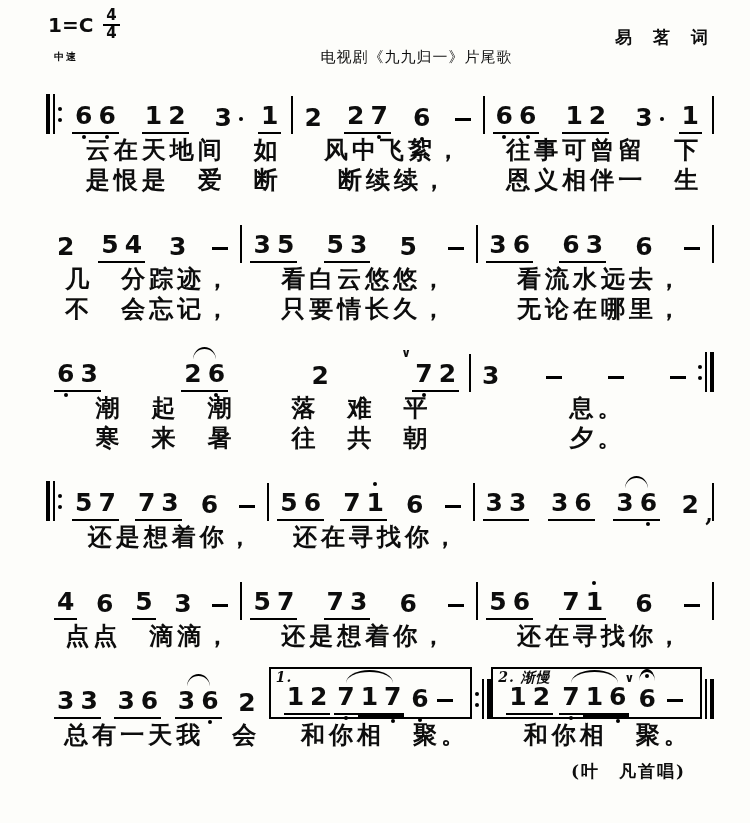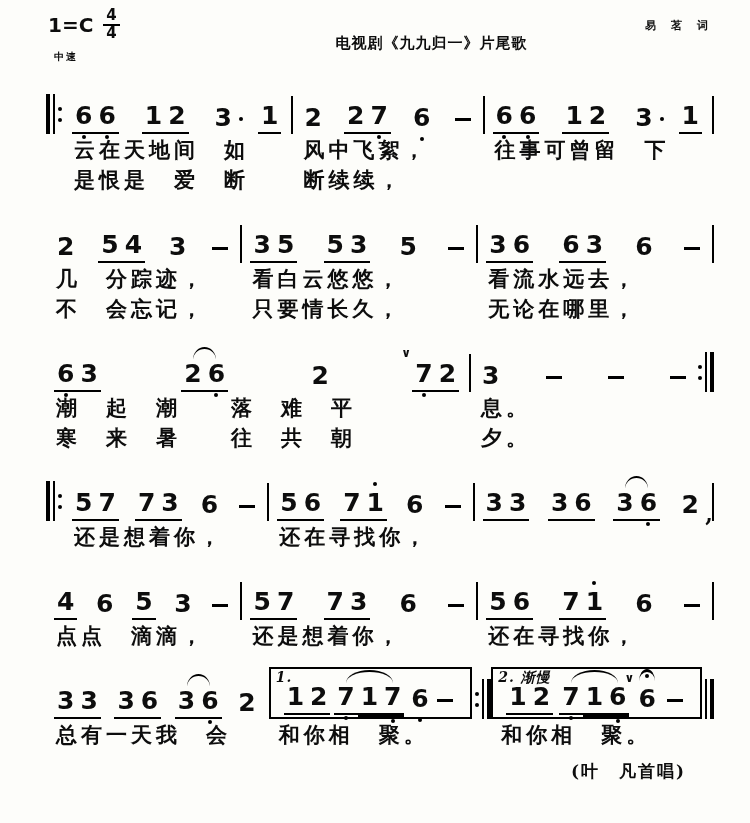--- a/index.html
+++ b/index.html
@@ -18,22 +18,22 @@
     letter-spacing:15px;
     padding-left:15px; 
     margin:6px 0 2px;
   }
   .header{display:flex;justify-content:space-between;align-items:flex-start;margin:2px 4px 10px 2px;height:62px;}
   .h-left{width:170px;}
   .key-row{display:flex;align-items:center;font-weight:700;font-size:20px;}
   .ts{display:inline-flex;flex-direction:column;align-items:center;margin-left:10px;font-size:15px;line-height:1.05;font-weight:700;}
   .ts .tsn{border-bottom:2px solid #000;padding:0 3px;}
   .tempo{font-size:10px;font-weight:700;margin:8px 0 0 6px;letter-spacing:2px;}
-  .h-center{font-size:15px;font-weight:700;margin-top:26px;letter-spacing:1px;}
-  .h-right{text-align:right;font-size:11px;font-weight:700;line-height:1.75;margin-top:8px;letter-spacing:2px;}
+  .h-center{font-size:15px;font-weight:400;margin-top:40px;letter-spacing:1px;}
+  .h-right{text-align:right;font-size:17px;font-weight:700;line-height:1.75;margin-top:15px;letter-spacing:2px;}
   
   .score{margin-top:4px;}
   .score-line{display:flex;align-items:flex-start;margin-bottom:15px;}
   .start-bar{height:54px;display:flex;align-items:flex-end;margin-right:2px;}
   .measure{display:flex;flex-direction:column;min-width:0;flex-basis:0;}
   .notes-area{display:flex;align-items:flex-end;height:54px;}
   .notes-row{position:relative;display:flex;flex:1;justify-content:space-between;align-items:flex-end;padding:0 10px 0 8px;}
   .group{display:flex;align-items:flex-end;}
   
   .note{position:relative;padding:0 3px 4px;}
@@ -56,21 +56,21 @@
   .bar-begin-repeat,.bar-end-repeat,.bar-final{display:flex;gap:3px;align-items:center;height:40px;}
   .bl{height:40px;}
   .bl.thin{width:2px;background:#000;}
   .bl.thick{width:4px;background:#000;}
   .bl-dots{display:flex;flex-direction:column;justify-content:center;gap:7px;height:40px;}
   .bdot{width:4px;height:4px;border-radius:50%;background:#000;}
   
   .volta-box{position:relative;flex:1;display:flex;border:2.5px solid #000;padding:15px 5px 2px;margin-right:3px;}
   .volta-label{position:absolute;top:0;left:5px;font-family:"DejaVu Serif",serif;font-style:italic;font-weight:700;font-size:14px;letter-spacing:1px;}
   
-  .lyric{font-family:"DejaVu Serif",serif;font-size:21px;font-weight:700;letter-spacing:4px;white-space:nowrap;height:30px;line-height:32px;padding-left:10px;overflow:visible;}
+  .lyric{font-family:"DejaVu Serif",serif;font-size:24px;font-weight:700;letter-spacing:4px;white-space:nowrap;height:30px;line-height:32px;padding-left:10px;overflow:visible;text-align:center;}
   
   .credit{text-align:right;font-family:"DejaVu Serif",serif;font-weight:700;font-size:17px;padding:0 28px 0 0;margin-top:-4px;letter-spacing:2px;}
 </style>
 </head>
 <body>
 
 <div class="page">
 
   <div class="header">
     <div class="h-left">
@@ -200,20 +200,21 @@
               </div>
               <div class="group">
                 <div class="note u1">
                   <div class="d">1</div>
                 </div>
               </div>
             </div>
             <div class="bar-bar"></div>
           </div>
           <div class="lyric">往事可曾留　下</div>
+          <div class="lyric">恩义相伴一　生</div>
         </div>
       </div>
       <div class="score-line">
         <div class="measure" style="flex-grow: 5;">
           <div class="notes-area">
             <div class="notes-row">
               <div class="group">
                 <div class="note">
                   <div class="d">2</div>
                 </div>

